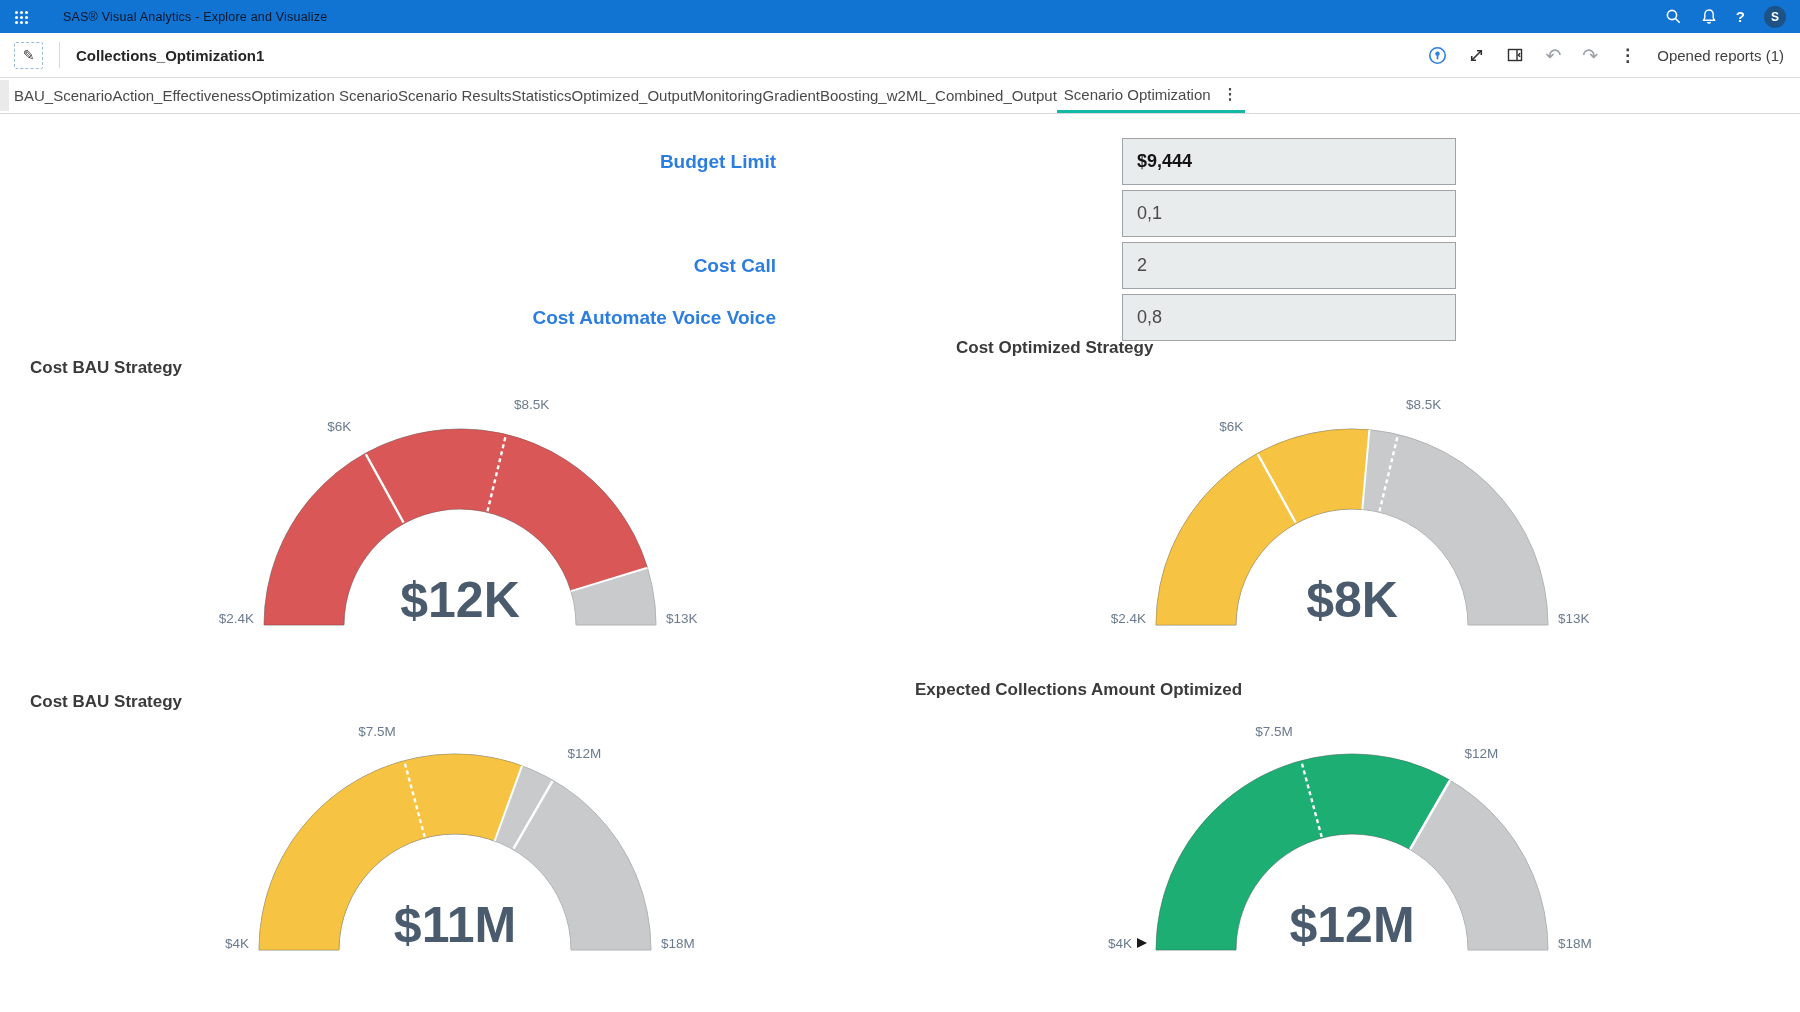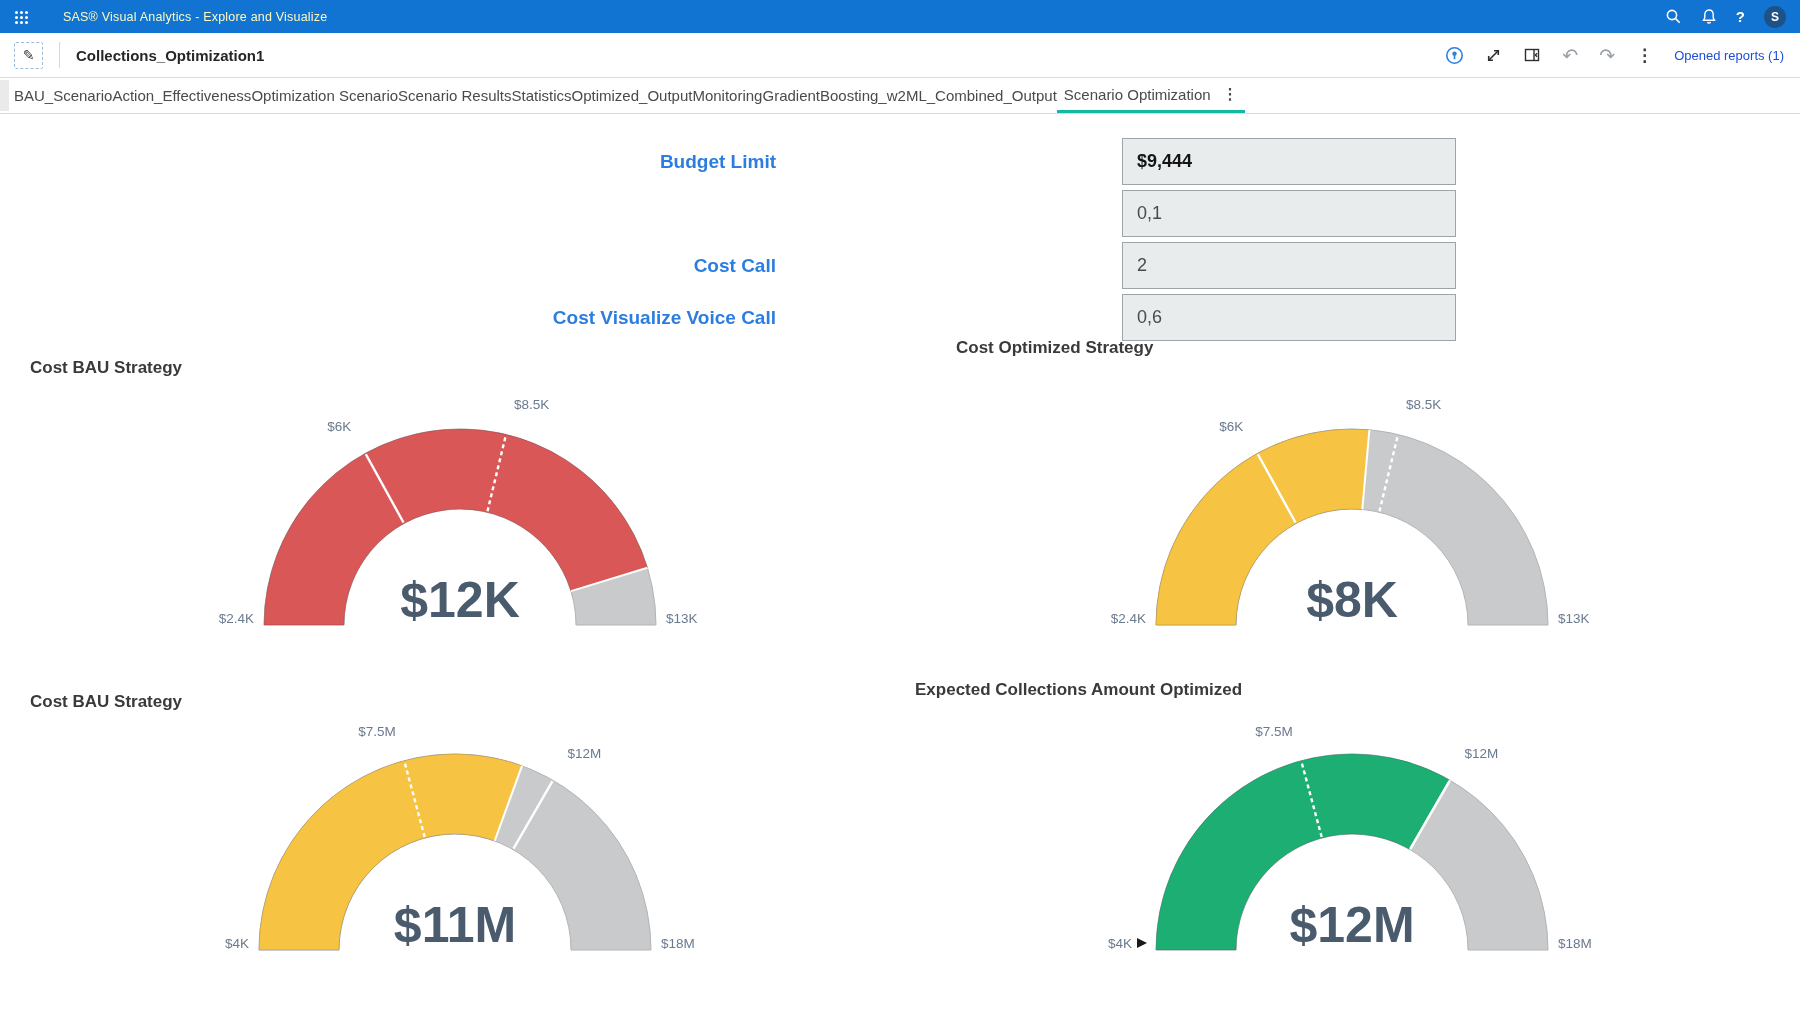--- a/index.html
+++ b/index.html
@@ -6,38 +6,38 @@
   .canvas{position:relative;width:1800px;height:1012px;overflow:hidden;background:#fff;
           font-family:"Liberation Sans",sans-serif;}
 
   
   .appbar{position:absolute;top:0;left:0;right:0;height:33px;background:#1173d2;
           display:flex;align-items:center;}
   .gridbtn{width:20px;height:20px;margin-left:10px;display:flex;align-items:center;justify-content:center;cursor:pointer;}
   .dots{width:3px;height:3px;border-radius:50%;background:#fff;position:relative;
         box-shadow:5px 0 #fff,10px 0 #fff,0 5px #fff,5px 5px #fff,10px 5px #fff,0 10px #fff,5px 10px #fff,10px 10px #fff;
         margin:-8px 0 0 -8px;}
-  .app-title{color:#fef9c3;font-size:12.5px;margin-left:33px;letter-spacing:.2px;}
+  .app-title{color:#0f172a;font-size:12.5px;margin-left:33px;letter-spacing:.2px;}
   .appbar-right{margin-left:auto;display:flex;align-items:center;gap:19px;margin-right:14px;}
   .help-glyph{color:#fff;font-size:15px;font-weight:bold;}
   .avatar{width:22px;height:22px;border-radius:50%;background:#1d5286;color:#fff;font-size:12px;
           font-weight:bold;display:flex;align-items:center;justify-content:center;}
 
   
   .reportbar{position:absolute;top:33px;left:0;right:0;height:44px;background:#fff;
              border-bottom:1px solid #dcdcdc;display:flex;align-items:center;}
   .pencil-btn{width:27px;height:25px;margin-left:14px;border:1px dashed #9cb9d8;border-radius:2px;
               display:flex;align-items:center;justify-content:center;font-size:14px;color:#333;cursor:pointer;}
   .vsep{width:1px;height:26px;background:#d8d8d8;margin-left:16px;}
   .report-title{font-size:15px;font-weight:bold;color:#262626;margin-left:16px;text-align:right;}
   .rtools{margin-left:auto;display:flex;align-items:center;gap:21px;margin-right:16px;}
   .tool{display:flex;align-items:center;justify-content:center;cursor:pointer;}
   .glyph-dim{color:#9aa0a6;font-size:19px;line-height:1;}
   .glyph-dark{color:#3a3a3a;font-size:17px;font-weight:bold;line-height:1;}
-  .link{color:#1d4ed8;font-size:13px;cursor:pointer;}
+  .link{color:#404040;font-size:15px;cursor:pointer;}
 
   
   .tabbar{position:absolute;top:78px;left:0;right:0;height:35px;background:#fff;
           border-bottom:1px solid #d9d9d9;display:flex;align-items:stretch;padding-left:14px;}
   .tabbar::before{content:'';position:absolute;left:0;top:2px;width:9px;height:31px;background:#eaeaea;}
   .tab{display:flex;align-items:center;font-size:15px;color:#4a4a4a;white-space:nowrap;cursor:pointer;}
   .tab.active{border-bottom:3px solid #14b8a6;padding:0 7px;font-weight:normal;}
   .kebab{margin-left:12px;color:#4a4a4a;font-size:15px;font-weight:bold;}
 
   
@@ -168,22 +168,22 @@
         <div class="finput em">$9,444</div>
       </div>
       <div class="frow">
         <div class="finput">0,1</div>
       </div>
       <div class="frow">
         <div class="flabel">Cost Call</div>
         <div class="finput">2</div>
       </div>
       <div class="frow">
-        <div class="flabel">Cost Visualize Voice Call</div>
-        <div class="finput">0,6</div>
+        <div class="flabel">Cost Automate Voice Voice</div>
+        <div class="finput">0,8</div>
       </div>
     </section>
 
   <div class="gauge-title t0">Cost BAU Strategy</div>
   <div class="gauge-title t1">Cost Optimized Strategy</div>
   <div class="gauge-title t2">Cost BAU Strategy</div>
   <div class="gauge-title t3">Expected Collections Amount Optimized</div>
 
   <div class="gauge g0" id="gauge0"><svg viewBox="0 0 600 268" width="600" height="268">
         <path d="M104.0 240.0 A196 196 0 0 1 496.0 240.0 L416.0 240.0 A116 116 0 0 0 184.0 240.0 Z" fill="#c9cacb" stroke="#b2b4b6" stroke-width="1"></path>

